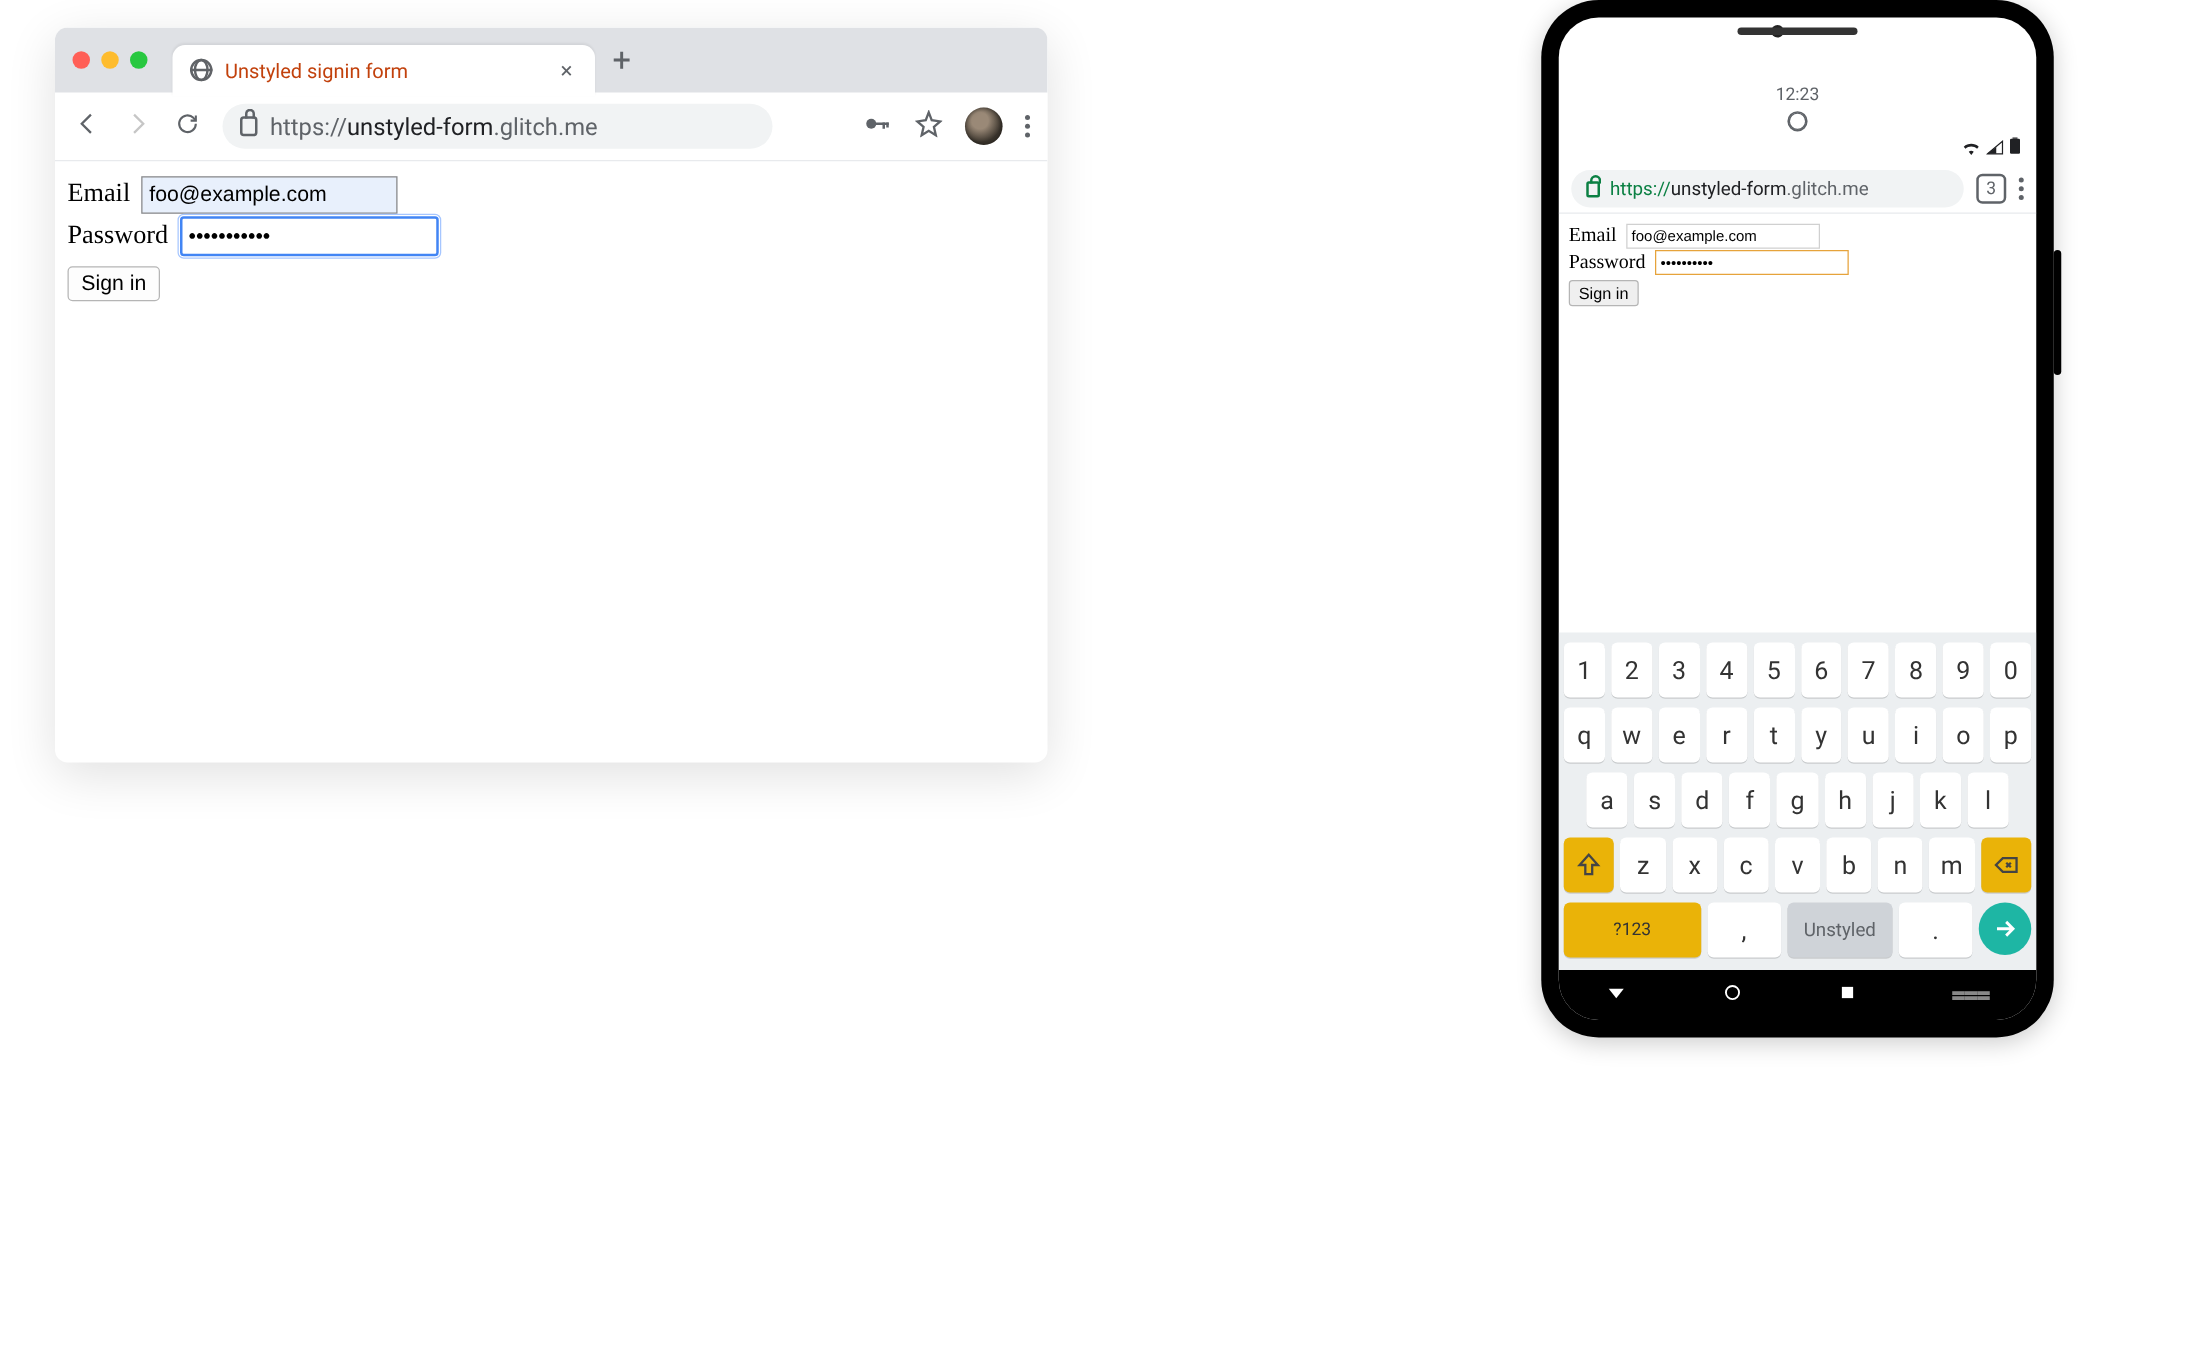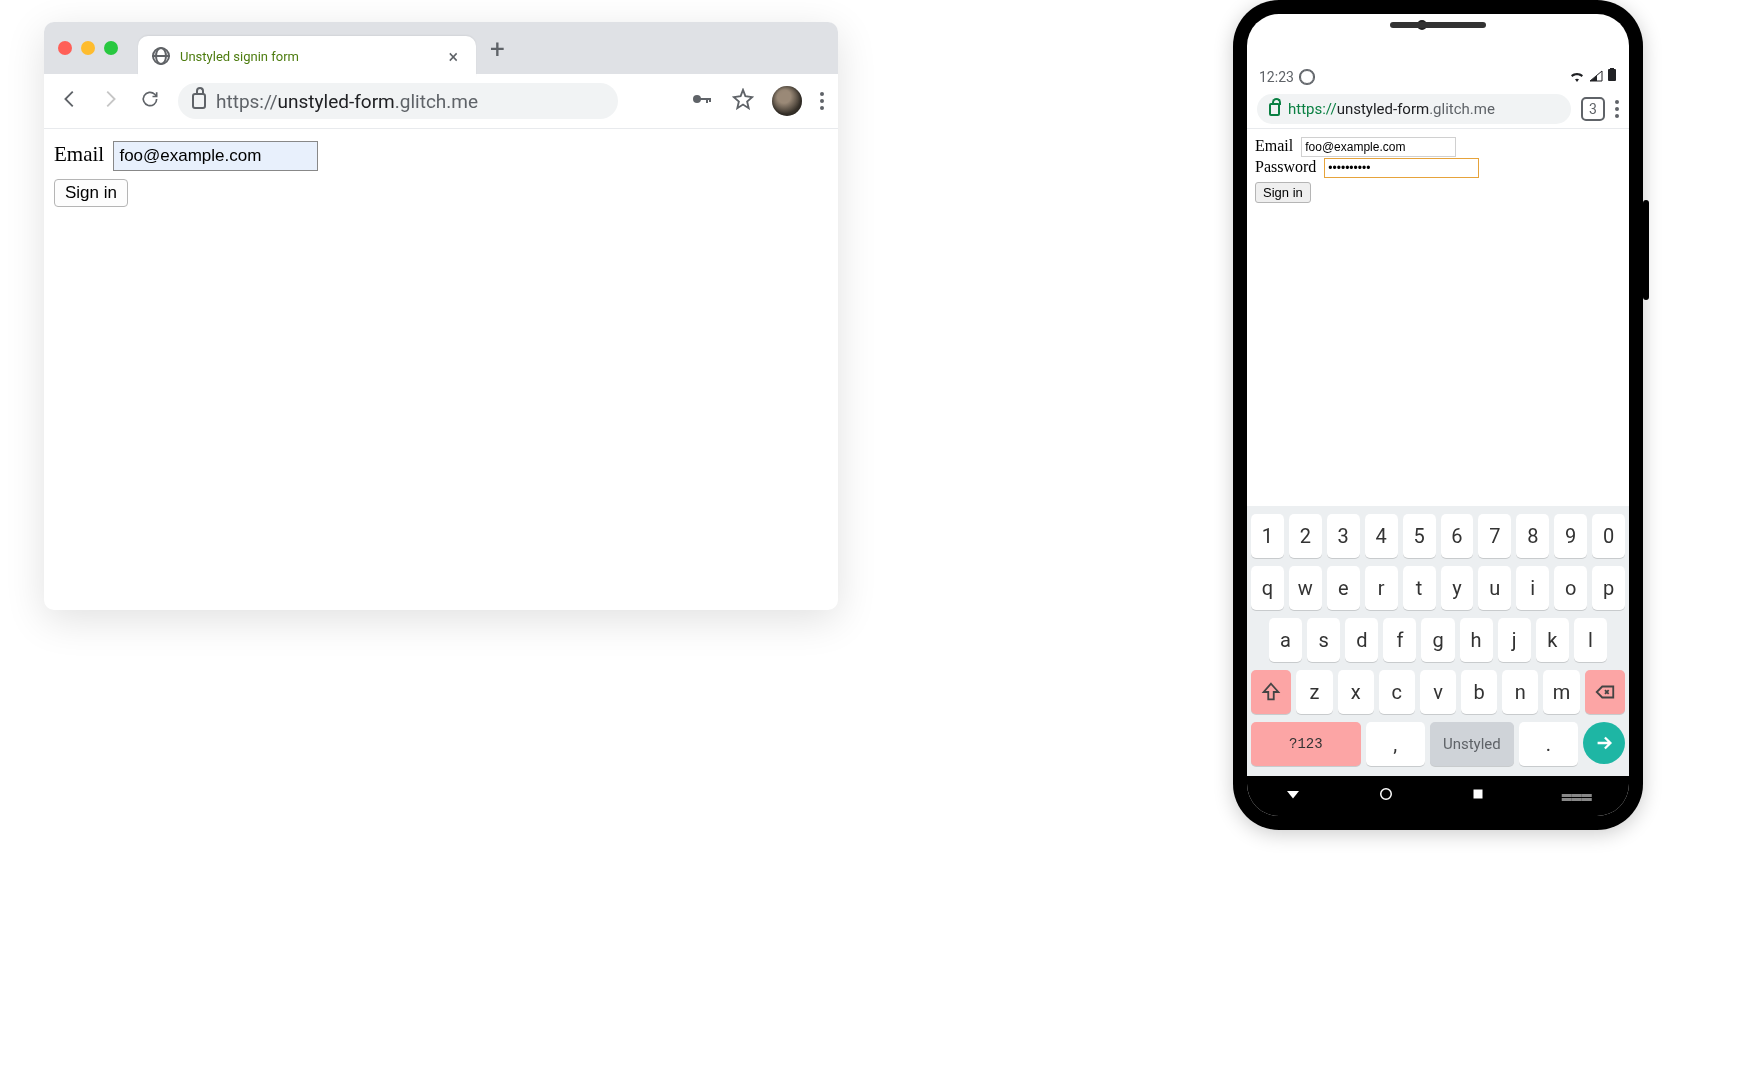--- a/index.html
+++ b/index.html
@@ -72,21 +72,21 @@
     }
     .globe-icon::after {
       content:"";
       position:absolute;
       top:-2px; bottom:-2px; left:50%;
       width:8px;
       border:2px solid #606367;
       border-radius:50%;
       transform:translateX(-50%);
     }
-    .tab-title { color:#4d7c0f; font-size:13px; }
+    .tab-title { color:#c2410c; font-size:16px; }
     .tab-close {
       font-size:18px; color:#5f6368; margin-left:auto;
       padding:0 4px; cursor:pointer;
     }
     .tab-plus {
       margin-left: 14px;
       font-size: 26px;
       color:#5f6368;
       align-self:center;
       cursor:pointer;
@@ -195,21 +195,21 @@
       position:absolute; top:22px; left:50%; transform:translateX(-50%);
     }
     .phone-camera {
       width:10px; height:10px; background:#222; border-radius:50%;
       position:absolute; top:20px; left:46%;
       transform:translateX(-50%);
     }
     .status-bar {
       padding:54px 12px 4px 12px;
       font-size:14px; color:#5f6368;
-      display:flex; align-items:center; gap:6px;
+      display:flex; align-items:center; gap:6px;flex-direction:column;
     }
     .status-time{color:#5f6368;}
     .status-ring{
       width:14px;height:14px;border:1.5px solid #5f6368;border-radius:50%;
       display:inline-block;position:relative;
     }
     .status-ring::before{
       content:"";position:absolute;inset:0;
       border:1px solid #5f6368;border-radius:50%;transform:scale(1.35);
     }
@@ -271,21 +271,21 @@
       padding:8px 4px 10px;
     }
     .kb-row { display:flex; justify-content:center; gap:5px; margin-bottom:8px;}
     .kb-key {
       background:#fff; border-radius:5px;
       font-size:20px; color:#333;
       height:44px; display:flex; align-items:center; justify-content:center;
       box-shadow:0 1px 0 rgba(0,0,0,0.15);
       flex:1; min-width:30px;
     }
-    .kb-key.dark { background:#fca5a5;font-family:Liberation Mono, monospace; }
+    .kb-key.dark { background:#eab308; }
     .kb-key.shift svg, .kb-key.bksp svg { width:22px; height:22px; }
     .kb-bottom { display:flex; gap:5px; }
     .kb-bottom .kb-key { flex:1; }
     .spacebar { flex:4; background:#cfd3d8; font-size:15px; color:#5f6368;}
     .enter-key {
       width:42px; height:42px; border-radius:50%;
       background:#1eb6a4; display:flex; align-items:center;
       justify-content:center;
     }
     .enter-key svg { width:22px; height:22px; }
@@ -361,20 +361,24 @@
           <span></span>
           <span></span>
         </span>
     </div>
   </div>
 
   <div class="page-content">
     <div class="form-row">
       <label>Email</label>
       <input class="email-input" value="foo@example.com" style="">
+    </div>
+    <div class="form-row">
+      <label>Password</label>
+      <input class="pwd-input" value="•••••••••••" style="">
     </div>
     <button class="signin-btn">Sign in</button>
   </div>
 </div>
 
 <div class="phone-frame">
   <div class="phone-camera"></div>
   <div class="phone-earpiece"></div>
   <div class="phone-screen">
 

